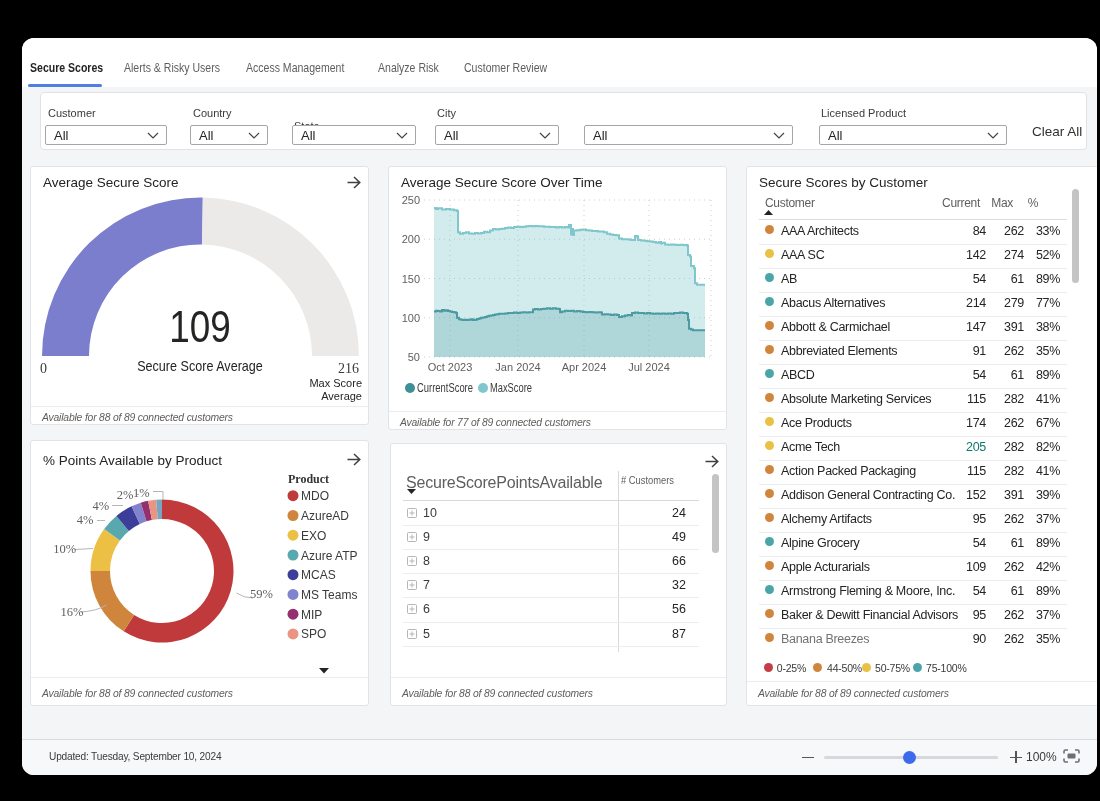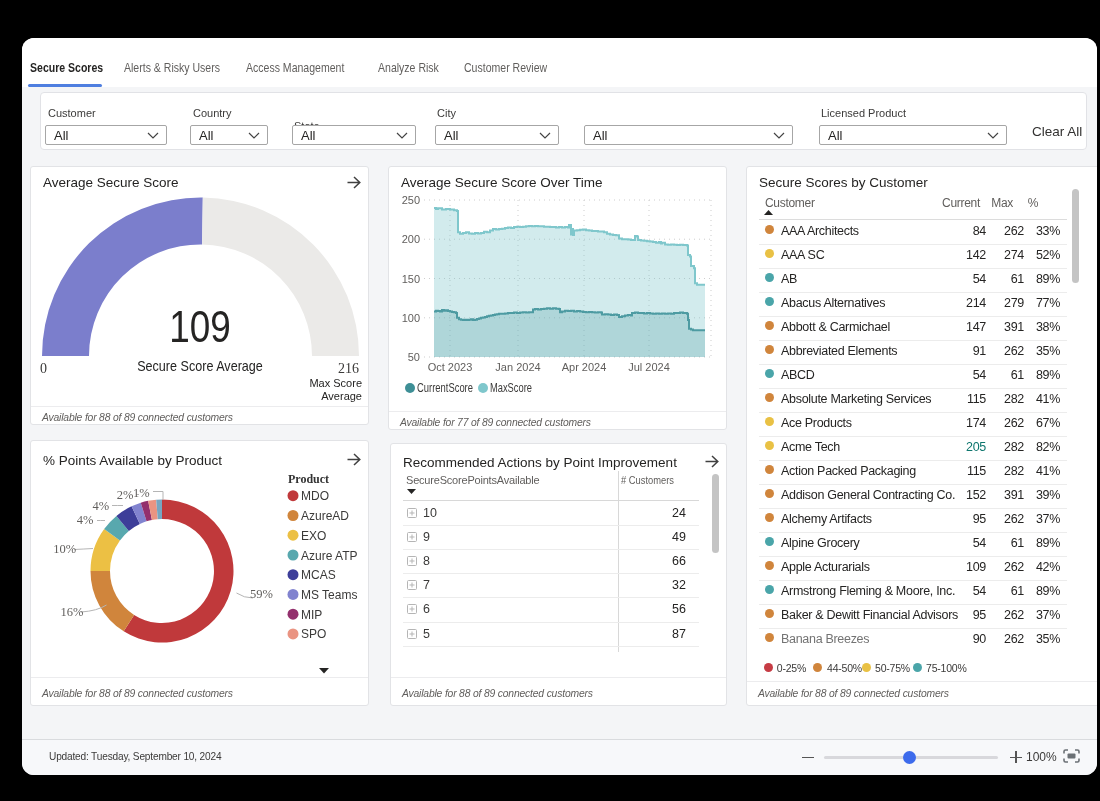--- a/index.html
+++ b/index.html
@@ -323,26 +323,25 @@
         <circle cx="262" cy="192.9" r="5.5" fill="#ea9482"></circle>
         <text x="270" y="197.4" font-size="12" fill="#3b3a39">SPO</text>
         <path d="M288,227 L298,227 L293,232.5 Z" fill="#252423"></path>
 </svg>
     <div class="cfoot" style="height:28px;">
         <span style="top:9px;">Available for 88 of 89 connected customers</span>
       </div>
   </div>
 
   <div class="card" id="card5" style="left:368px;top:405px;width:337px;height:263px;">
-    <div class="ctitle" style="top:11px;">Recommended Actions by Point Improvement</div>
     <div class="arrow" style="top:10px;"><svg width="14" height="13" viewBox="0 0 14 13">
           <path d="M0.5 6.5 H12.5 M7 1 L12.8 6.5 L7 12" fill="none" stroke="#404040" stroke-width="1.5"></path>
         </svg></div>
     <div style="position:absolute;left:0;top:0;width:337px;height:263px;font-size:12.5px;">
-        <div style="position:absolute;left:15px;top:30px;font-size:11px;color:#605e5c;letter-spacing:-0.2px;">SecureScorePointsAvailable</div>
+        <div style="position:absolute;left:15px;top:30px;font-size:16px;color:#605e5c;letter-spacing:-0.2px;">SecureScorePointsAvailable</div>
         <svg style="position:absolute;left:16px;top:45px;" width="9" height="5" viewBox="0 0 9 5">
           <path d="M0 0 L9 0 L4.5 5 Z" fill="#252423"></path>
         </svg>
         <div style="position:absolute;left:180px;top:30px;width:103px;text-align:right;font-size:11px;color:#605e5c;transform-origin:100% 50%;transform:scaleX(0.85);"># Customers</div>
         <div style="position:absolute;left:12px;top:56px;width:296px;border-top:1px solid #d8d8d8;"></div>
         <div style="position:absolute;left:227px;top:27px;width:1px;height:181px;background:#d8d8d8;"></div>
         <svg style="position:absolute;left:16px;top:63.5px;" width="10" height="10" viewBox="0 0 10 10">
           <rect x="0.5" y="0.5" width="9" height="9" fill="none" stroke="#b5b5b5" stroke-width="1" rx="1"></rect>
           <path d="M5 2.5 V7.5 M2.5 5 H7.5" stroke="#b5b5b5" stroke-width="1"></path>
         </svg>

